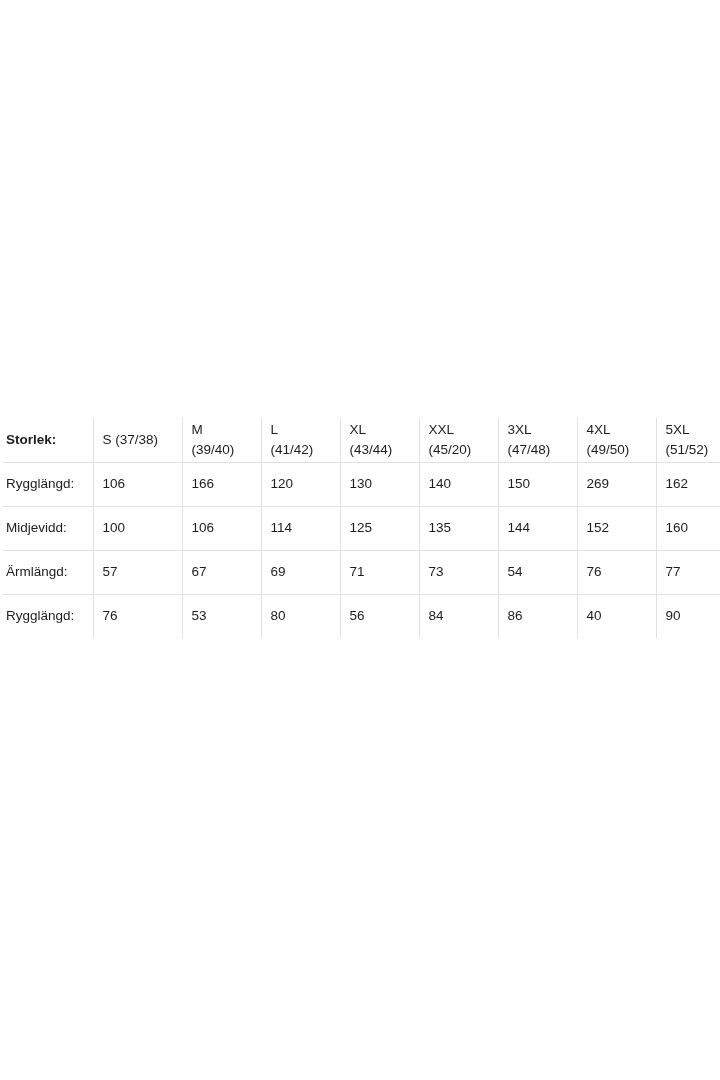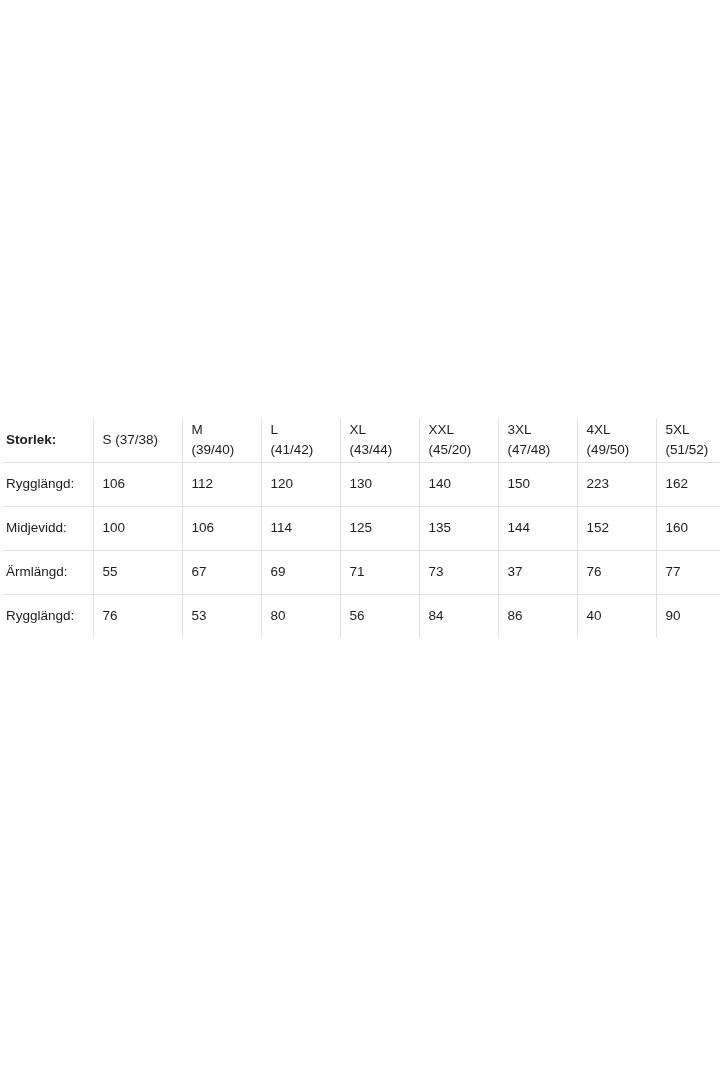--- a/index.html
+++ b/index.html
@@ -137,49 +137,49 @@
         </th>
         <th class="head-cell">
           <span class="hc-line">5XL</span>
           <span class="hc-line">(51/52)</span>
         </th>
       </tr>
 
       <tr>
         <th class="row-label">Rygglängd:</th>
         <td>106</td>
-        <td>112</td>
+        <td>166</td>
         <td>120</td>
         <td>130</td>
         <td>140</td>
         <td>150</td>
-        <td>223</td>
+        <td>269</td>
         <td>162</td>
       </tr>
 
       <tr>
         <th class="row-label">Midjevidd:</th>
         <td>100</td>
         <td>106</td>
         <td>114</td>
         <td>125</td>
         <td>135</td>
         <td>144</td>
         <td>152</td>
         <td>160</td>
       </tr>
 
       <tr>
         <th class="row-label">Ärmlängd:</th>
-        <td>55</td>
+        <td>57</td>
         <td>67</td>
         <td>69</td>
         <td>71</td>
         <td>73</td>
-        <td>37</td>
+        <td>54</td>
         <td>76</td>
         <td>77</td>
       </tr>
 
       <tr>
         <th class="row-label">Rygglängd:</th>
         <td>76</td>
         <td>53</td>
         <td>80</td>
         <td>56</td>

